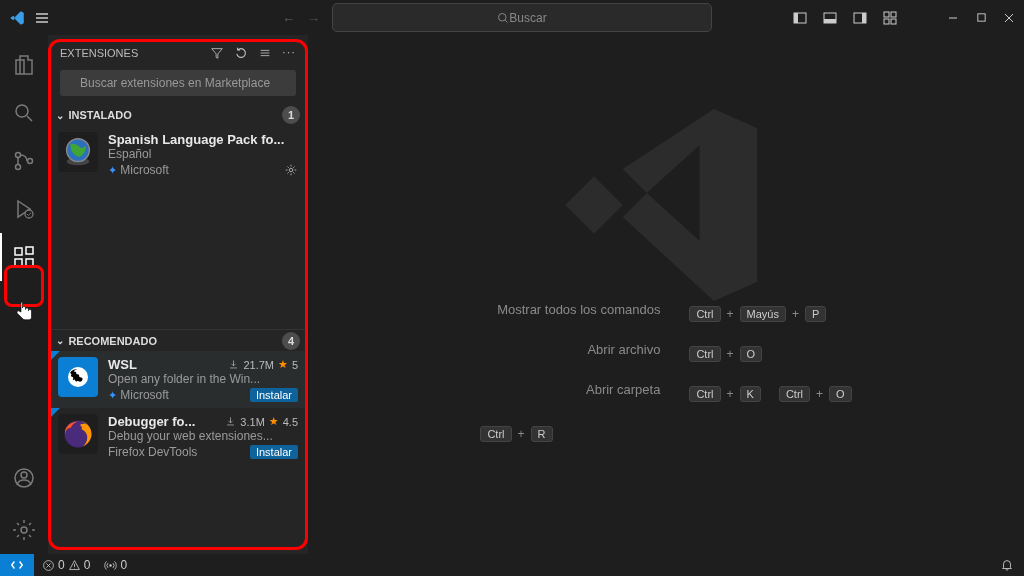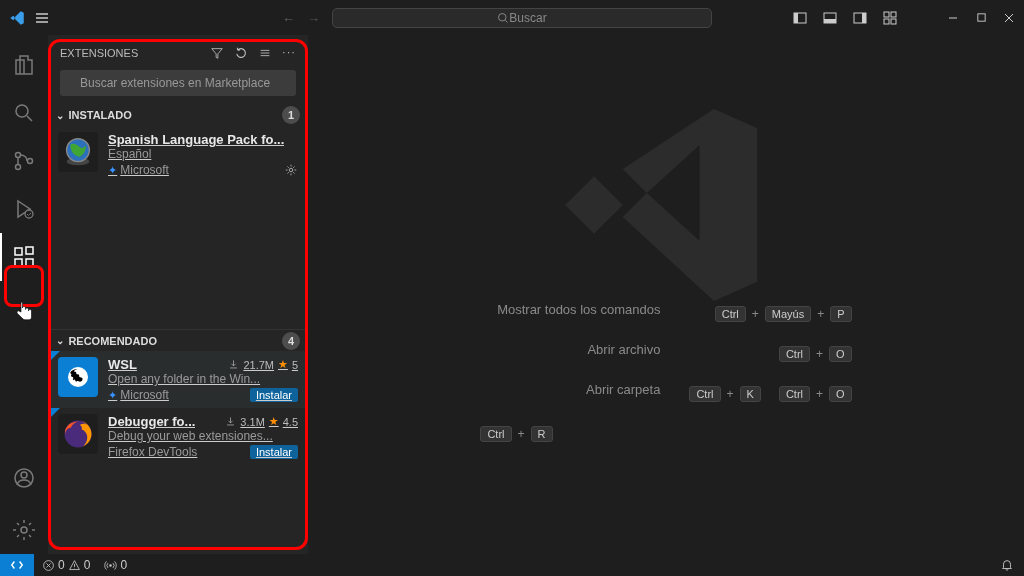--- a/index.html
+++ b/index.html
@@ -1,40 +1,40 @@
 <!DOCTYPE html>
 <html><head>
 <meta charset="utf-8">
 <style>
 * { margin: 0; padding: 0; box-sizing: border-box; font-family: -apple-system, "Segoe UI", sans-serif; }
 body { background: #1e1e1e; color: #ccc; width: 1024px; height: 576px; overflow: hidden; font-size: 13px; }
 .titlebar { height: 35px; background: #1e1e1e; display: flex; align-items: center; padding: 0 8px; }
 .menu-icon { width: 20px; margin: 0 8px; color: #ccc; cursor: pointer; }
 .nav-arrows { margin-left: 220px; display: flex; gap: 12px; }
 .nav-arrows span { color: #666; cursor: pointer; }
-.search-box { margin-left: 12px; width: 380px; height: 20px; background: #2a2a2a; border: 1px solid #444; border-radius: 5px; display: flex; align-items: center; justify-content: center; color: #888; font-size: 12px; }
+.search-box { margin-left: 12px; width: 380px; height: 29px; background: #2a2a2a; border: 1px solid #444; border-radius: 5px; display: flex; align-items: center; justify-content: center; color: #888; font-size: 12px; }
 .title-right { margin-left: auto; display: flex; gap: 14px; align-items: center; }
 .title-right svg, .title-right .wicon { color: #ccc; cursor: pointer; }
 .wicon { width: 14px; height: 14px; display: inline-flex; align-items: center; justify-content: center; }
 .main { display: flex; height: calc(100% - 35px - 22px); }
 .activitybar { width: 48px; background: #1e1e1e; display: flex; flex-direction: column; align-items: center; padding-top: 6px; }
 .act-item { width: 48px; height: 48px; display: flex; align-items: center; justify-content: center; color: #7a7a7a; cursor: pointer; position: relative; }
 .act-item.active { color: #fff; }
 .act-item.active::before { content: ''; position: absolute; left: 0; top: 0; width: 2px; height: 48px; background: #fff; }
 .act-bottom { margin-top: auto; margin-bottom: 4px; }
 .sidebar { width: 260px; background: #252526; display: flex; flex-direction: column; position: relative; }
 .highlight-sidebar { position: absolute; top: 4px; left: 0; right: 0; bottom: 4px; border: 3px solid #ff0000; border-radius: 12px; pointer-events: none; z-index: 10; }
 .highlight-act { position: absolute; left: 4px; top: 230px; width: 40px; height: 42px; border: 3px solid #ff0000; border-radius: 8px; pointer-events: none; z-index: 10; }
 .sb-header { height: 35px; display: flex; align-items: center; padding: 0 12px; font-size: 11px; color: #bbb; gap: 8px; }
 .sb-header-actions { margin-left: auto; display: flex; gap: 10px; color: #bbb; }
 .sb-search { margin: 0 12px 8px 12px; height: 26px; background: #3c3c3c; border-radius: 3px; display: flex; align-items: center; padding: 0 20px; color: #999; font-size: 12px; }
 .section-hdr { height: 22px; display: flex; align-items: center; padding: 0 8px; background: #252526; font-size: 11px; font-weight: 600; color: #ddd; cursor: pointer; }
 .section-hdr .chev { margin-right: 4px; font-size: 10px; }
 .badge { margin-left: auto; background: #4d4d4d; color: #ddd; border-radius: 9px; min-width: 18px; height: 18px; display: inline-flex; align-items: center; justify-content: center; font-size: 11px; padding: 0 5px; }
-.ext-list { flex: 1; overflow: hidden; text-decoration: underline; }
+.ext-list { flex: 1; overflow: hidden; }
 .ext-item { display: flex; padding: 6px 10px 6px 10px; gap: 10px; position: relative; }
 .ext-item.rec::before { content:''; position:absolute; left:0; top:0; width:0; height:0; border-top:12px solid #0a7fd4; border-right:12px solid transparent; }
 .ext-icon { width: 40px; height: 40px; border-radius: 4px; display: flex; align-items: center; justify-content: center; font-size: 22px; }
 .ext-icon.globe { background: #1e1e1e; }
 .ext-icon.wsl { background: #0a7fd4; }
 .ext-icon.ff { background: #1e1e1e; }
 .ext-body { flex: 1; min-width: 0; }
 .ext-title-row { display: flex; align-items: center; }
 .ext-title { font-weight: 600; color: #e8e8e8; white-space: nowrap; overflow: hidden; text-overflow: ellipsis; font-size: 13px; }
 .ext-stats { margin-left: auto; font-size: 11px; color: #bbb; display: flex; gap: 4px; align-items: center; white-space: nowrap; }
@@ -43,21 +43,21 @@
 .ext-pub-row { display: flex; align-items: center; margin-top: 2px; }
 .verified { color: #3794ff; font-size: 11px; margin-right: 3px; }
 .ext-pub { color: #9a9a9a; font-size: 12px; }
 .install-btn { margin-left: auto; background: #0e639c; color: #fff; font-size: 11px; padding: 1px 6px; border-radius: 2px; cursor: pointer; }
 .gear { margin-left: auto; color: #bbb; cursor: pointer; }
 .installed-area { flex: 1; }
 .recommended-area { }
 .editor { flex: 1; background: #1e1e1e; display: flex; align-items: center; justify-content: center; position: relative; }
 .vscode-logo { position: absolute; top: 50px; width: 240px; height: 240px; opacity: 0.06; }
 .shortcuts { display: flex; flex-direction: column; gap: 16px; margin-top: 150px; }
-.shortcut-row { display: flex; align-items: center; gap: 29px; justify-content: space-between; }
+.shortcut-row { display: flex; align-items: center; gap: 29px; }
 .sc-label { width: 180px; text-align: right; color: #8a8a8a; font-size: 13px; }
 .key-seq { display: flex; gap: 6px; align-items: center; color: #8a8a8a; font-size: 12px; margin-top: 8px; }
 .key { background: #333; border: 1px solid #444; border-radius: 3px; padding: 1px 6px; color: #ccc; font-size: 11px; }
 .statusbar { height: 22px; background: #1e1e1e; display: flex; align-items: center; font-size: 12px; color: #ccc; }
 .sb-remote { width: 34px; height: 22px; background: #0a7fd4; display: flex; align-items: center; justify-content: center; margin-right: 8px; }
 .sb-item { display: flex; align-items: center; gap: 3px; margin-right: 14px; }
 .sb-right { margin-left: auto; margin-right: 10px; }
 .cursor-hand { position: absolute; left: 14px; top: 266px; font-size: 18px; z-index: 20; pointer-events: none; }
 svg { display: block; }
 </style>

